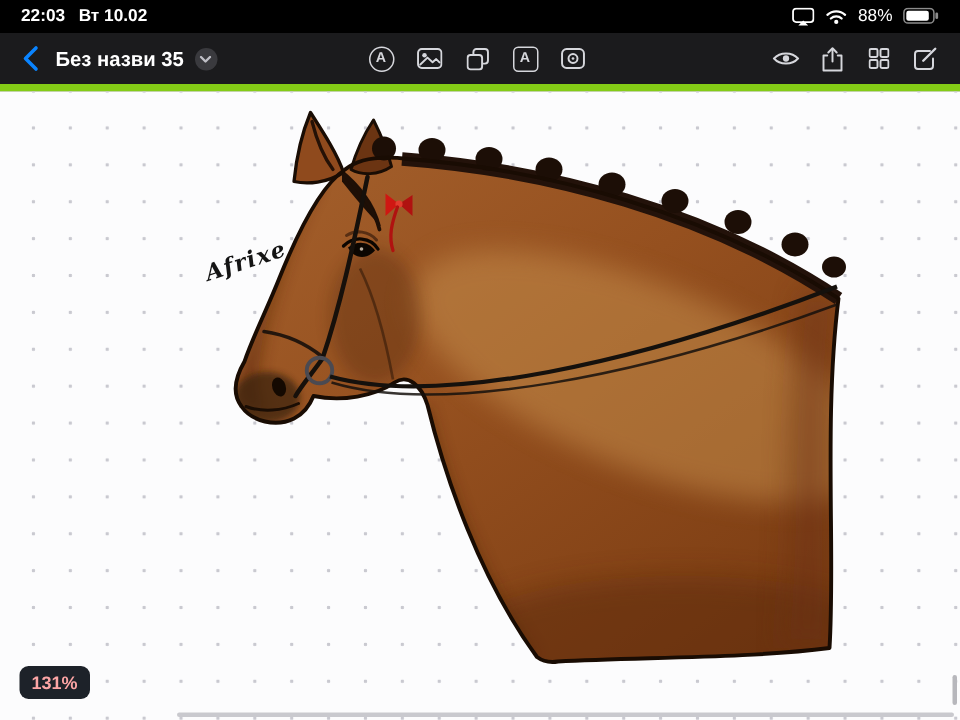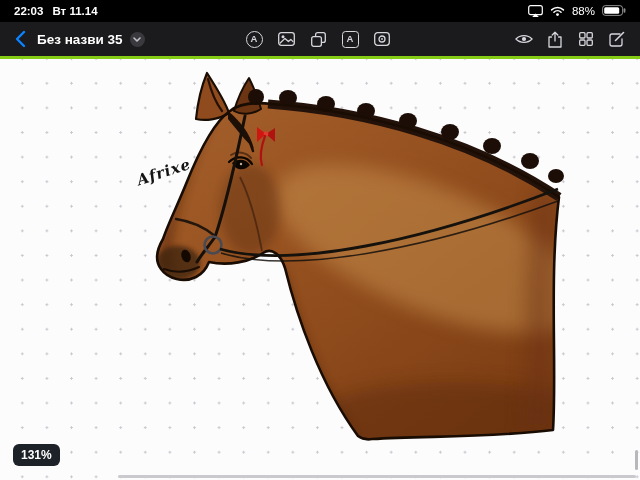--- a/index.html
+++ b/index.html
@@ -15,21 +15,21 @@
     display:flex; justify-content:space-between; align-items:center;
     padding:0 14px; font-size:11.5px; font-weight:600;
   }
   .sb-left { display:flex; gap:9px; align-items:center; }
   .sb-right { display:flex; gap:7px; align-items:flex-start; font-weight:500; }
   .sb-right svg { display:block; }
   
   .toolbar {
     flex:0 0 34px; height:34px; background:#1b1b1d; position:relative;
     display:flex; align-items:center; padding:0 10px;
-    border-bottom:3px solid #84cc16;
+    border-bottom:5px solid #84cc16;
   }
   .tb-left { display:flex; align-items:center; gap:7px; }
   .icon-btn {
     width:26px; height:26px; display:flex; align-items:center; justify-content:center;
     background:none; border:none; padding:0; color:#d6d7dc; cursor:pointer;
   }
   .back-btn { width:20px; }
   .doc-title { color:#fff; font-size:13.5px; font-weight:700; }
   .title-menu {
     width:15px; height:15px; border-radius:50%; background:#3a3a3e;
@@ -54,37 +54,37 @@
     background-size:24.6px 24.6px; background-position:10px 12px;
   }
   .horse-svg { position:absolute; left:0; top:0; }
   .signature {
     position:absolute; left:136px; top:104px; transform:rotate(-18deg);
     font-family:"DejaVu Serif","Liberation Serif",serif;
     font-style:italic; font-weight:700; font-size:15px; color:#141414;
     letter-spacing:1px; pointer-events:none;
   }
   .zoom-badge {
-    position:absolute; left:13px; bottom:14px; background:#1d2229; color:#ffffff;
+    position:absolute; left:13px; bottom:14px; background:#1d2229; color:#fca5a5;
     font-size:12px; font-weight:700; padding:4px 8px; border-radius:6px;
   }
   .vscroll { position:absolute; right:2px; bottom:10px; width:3px; height:20px;
     border-radius:2px; background:#b7b7bc; }
   .hscroll { position:absolute; left:118px; bottom:2px; width:518px; height:3px;
     border-radius:2px; background:#c9c9ce; }
 </style>
 </head>
 <body>
 
 <div class="screen">
 
   <div class="status-bar">
     <div class="sb-left">
       <span>22:03</span>
-      <span>Вт 11.14</span>
+      <span>Вт 10.02</span>
     </div>
     <div class="sb-right">
       <svg width="15" height="13" viewBox="0 0 15 13">
         <rect x="0.7" y="0.7" width="13.6" height="9" rx="2" fill="none" stroke="#fff" stroke-width="1.2"></rect>
         <path d="M4.2 12 L10.8 12 L7.5 8.6 Z" fill="#fff"></path>
       </svg>
       <svg width="15" height="11" viewBox="0 0 15 11">
         <path d="M1.6 4.9 A 8.6 8.6 0 0 1 13.4 4.9" fill="none" stroke="#fff" stroke-width="1.5" stroke-linecap="round"></path>
         <path d="M3.9 7.3 A 5.2 5.2 0 0 1 11.1 7.3" fill="none" stroke="#fff" stroke-width="1.5" stroke-linecap="round"></path>
         <circle cx="7.5" cy="9.6" r="1.4" fill="#fff"></circle>

